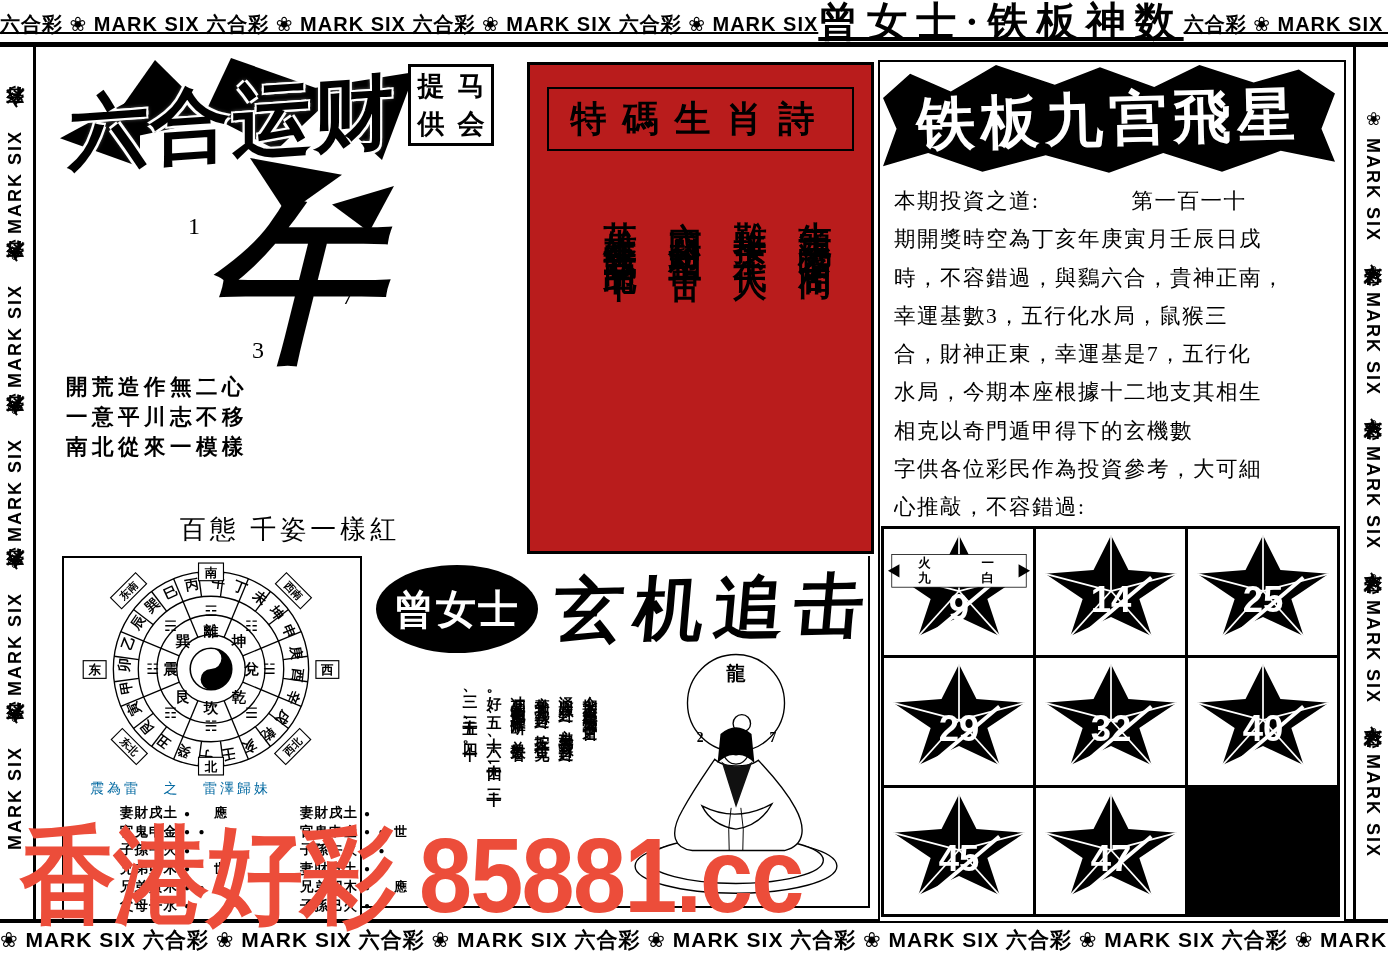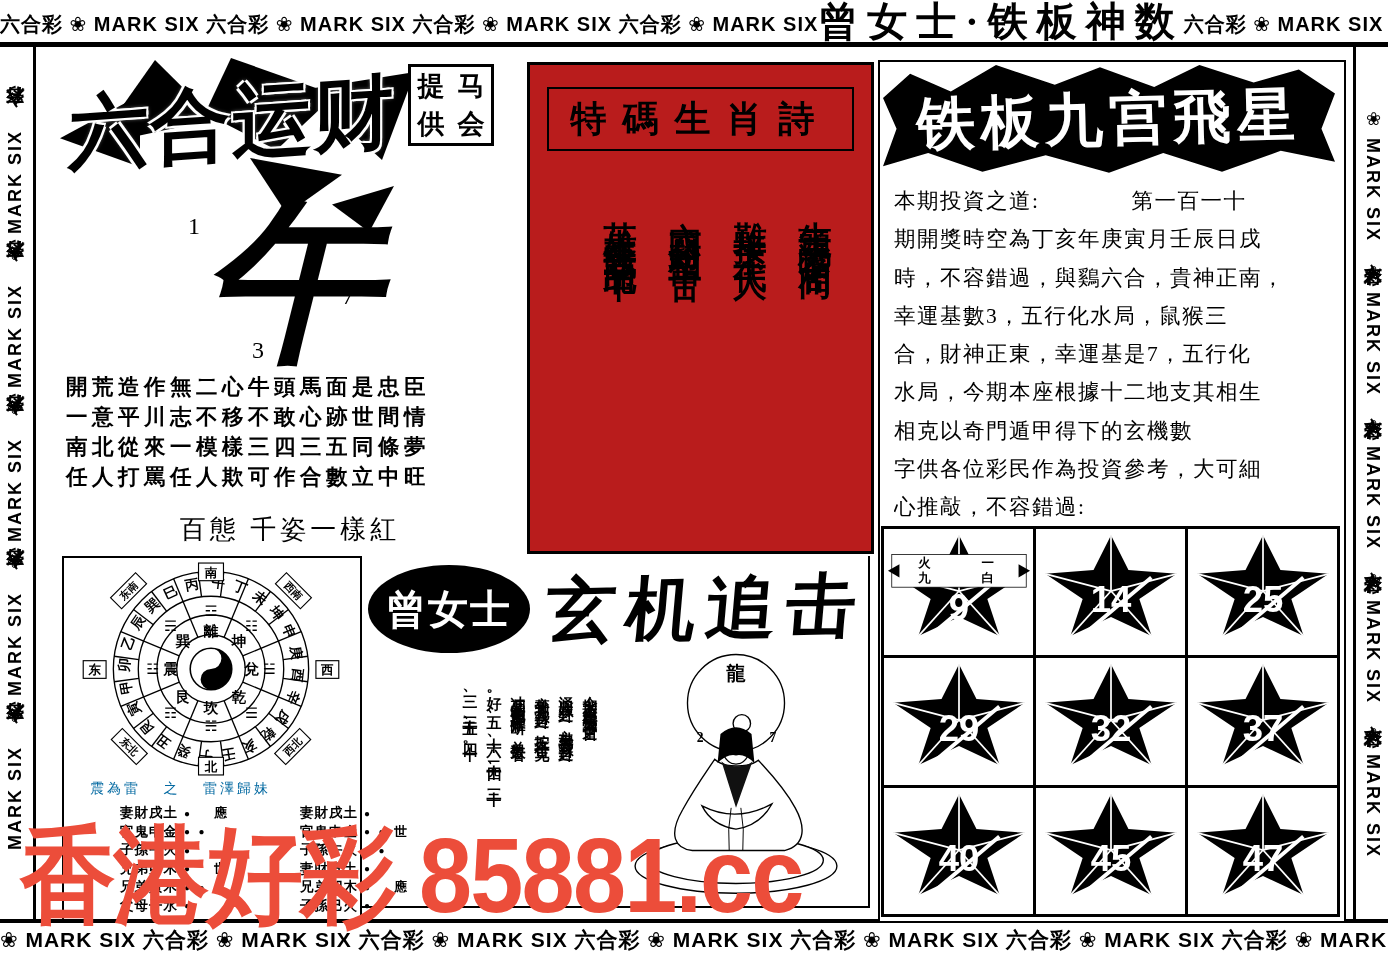--- a/index.html
+++ b/index.html
@@ -1,21 +1,21 @@
 <!DOCTYPE html>
 <html><head>
 <meta charset="utf-8">
 <style>
   html,body{margin:0;padding:0;background:#888;}
   #page{position:relative;width:1388px;height:960px;background:#fff;overflow:hidden;
         font-family:"Liberation Serif","DejaVu Serif",serif;color:#000;}
   
   .strip{position:absolute;font-family:"Liberation Sans","DejaVu Sans",sans-serif;font-weight:bold;white-space:nowrap;overflow:hidden;}
   #strip-top{left:0;top:0;width:1388px;height:42px;display:flex;align-items:flex-end;justify-content:space-between;
-             border-bottom:5px solid #000;font-size:20px;}
+             border-bottom:5px solid #000;font-size:20px;text-decoration:underline;}
   #strip-top .seg{letter-spacing:1px;line-height:36px;}
   #top-title{font-size:40px;letter-spacing:9px;line-height:40px;font-family:"Liberation Serif",serif;font-weight:bold;}
   #strip-bottom{left:0;bottom:0;width:1388px;height:37px;border-top:4px solid #000;font-size:21px;line-height:34px;text-align:center;letter-spacing:1px;}
   #strip-left{left:0;top:44px;width:33px;height:878px;writing-mode:vertical-rl;transform:rotate(180deg);
               font-size:18px;letter-spacing:2px;line-height:30px;text-align:center;}
   #strip-right{right:0;top:44px;width:35px;height:878px;writing-mode:vertical-rl;
                font-size:18px;letter-spacing:2px;line-height:30px;text-align:center;}
   #frame{position:absolute;left:33px;top:42px;width:1317px;height:881px;border-left:3px solid #000;border-right:3px solid #000;}
   
   #watermark{position:absolute;left:20px;top:822px;z-index:60;font-family:"Liberation Sans","DejaVu Sans",sans-serif;
@@ -45,21 +45,21 @@
   .hdots{width:30px;font-size:10px;letter-spacing:3px;}
   .hmark{width:16px;font-size:13px;font-weight:bold;}
   
   #poem-box{position:absolute;left:527px;top:62px;width:341px;height:486px;border:3px solid #000;background:#b91c1c;}
   #poem-box .title-box{margin:22px 17px 0;border:2.5px solid #000;height:60px;line-height:60px;text-align:center;
         font-size:36px;font-weight:bold;letter-spacing:16px;white-space:nowrap;overflow:hidden;}
   #poem-box .cols{position:absolute;left:10px;right:14px;top:102px;bottom:12px;writing-mode:vertical-rl;
         text-orientation:upright;padding-top:28px;}
   #poem-box .cols div{margin:0 20px;font-size:33px;font-weight:bold;letter-spacing:8px;}
   #mid-lower{position:absolute;left:360px;top:556px;width:508px;height:350px;border-right:2px solid #000;border-bottom:2px solid #000;}
-  #mystic{position:absolute;left:8px;top:6px;display:flex;align-items:center;gap:16px;}
+  #mystic{position:absolute;left:16px;top:6px;display:flex;align-items:center;gap:16px;}
   #mystic .badge{width:162px;height:88px;background:#000;border-radius:50%;color:#fff;display:flex;align-items:center;justify-content:center;
         font-size:40px;font-weight:bold;letter-spacing:2px;}
   #mystic .mtitle{font-size:70px;font-weight:900;letter-spacing:10px;transform:skewX(-6deg) rotate(-1deg);white-space:nowrap;}
   #vtext{position:absolute;left:95px;top:128px;height:224px;writing-mode:vertical-rl;text-orientation:upright;}
   #vtext div{margin:0 5px;font-size:15px;font-weight:bold;letter-spacing:3px;white-space:nowrap;}
   #deity{position:absolute;left:245px;top:86px;}
   
   #right-box{position:absolute;left:878px;top:60px;width:464px;height:859px;border:2.5px solid #000;background:#fff;}
   #banner{position:absolute;left:3px;top:3px;width:452px;height:110px;background:#000;display:flex;align-items:center;justify-content:center;
         clip-path:polygon(0% 30%,6% 8%,15% 24%,25% 0%,38% 18%,48% 2%,60% 20%,70% 0%,82% 16%,92% 4%,100% 26%,97% 58%,100% 88%,88% 78%,75% 97%,62% 80%,50% 98%,36% 82%,22% 97%,10% 80%,0% 92%,3% 58%);}
@@ -111,27 +111,20 @@
     <span class="num" style="left:38px;top:28px;">1</span>
     <span class="num" style="left:192px;top:98px;">7</span>
     <span class="num" style="left:102px;top:152px;">3</span>
   </div>
 
   <div id="poem">
     <div class="col">
       <div>開荒造作無二心</div>
       <div>一意平川志不移</div>
       <div>南北從來一模樣</div>
-      <div>任人打罵任人欺</div>
-    </div>
-    <div class="col">
-      <div>牛頭馬面是忠臣</div>
-      <div>不敢心跡世間情</div>
-      <div>三四三五同條夢</div>
-      <div>可作合數立中旺</div>
     </div>
   </div>
   <div id="poem-footer">百態 千姿一樣紅</div>
 
   <div id="sw-box">
     <svg width="264" height="214" viewBox="0 0 250 206" style="position:absolute;left:15px;top:4px;">
       <g stroke="#000" fill="none" stroke-width="1.3">
         <circle cx="125" cy="103" r="94"></circle>
         <circle cx="125" cy="103" r="70"></circle>
         <circle cx="125" cy="103" r="52"></circle>
@@ -448,32 +441,20 @@
         </div>
         <div class="scell">
           <svg width="146" height="122" viewBox="0 0 152 126">
             <polygon points="76,4 94.2,40.2 144.5,44.1 105.5,70.3 118.3,108.9 76,89 33.7,108.9 46.5,70.3 7.5,44.1 57.8,40.2" fill="#000"></polygon>
             <line x1="76" y1="62" x2="76" y2="4" stroke="#fff" stroke-width="1.8"></line>
             <line x1="76" y1="62" x2="144.5" y2="44.1" stroke="#fff" stroke-width="1.8"></line>
             <line x1="76" y1="62" x2="118.3" y2="108.9" stroke="#fff" stroke-width="1.8"></line>
             <line x1="76" y1="62" x2="33.7" y2="108.9" stroke="#fff" stroke-width="1.8"></line>
             <line x1="76" y1="62" x2="7.5" y2="44.1" stroke="#fff" stroke-width="1.8"></line>
             <line x1="42" y1="112" x2="118" y2="48" stroke="#fff" stroke-width="4"></line>
-            <text x="76" y="84" text-anchor="middle" class="starnum">37</text>
-          </svg>
-        </div>
-        <div class="scell">
-          <svg width="146" height="122" viewBox="0 0 152 126">
-            <polygon points="76,4 94.2,40.2 144.5,44.1 105.5,70.3 118.3,108.9 76,89 33.7,108.9 46.5,70.3 7.5,44.1 57.8,40.2" fill="#000"></polygon>
-            <line x1="76" y1="62" x2="76" y2="4" stroke="#fff" stroke-width="1.8"></line>
-            <line x1="76" y1="62" x2="144.5" y2="44.1" stroke="#fff" stroke-width="1.8"></line>
-            <line x1="76" y1="62" x2="118.3" y2="108.9" stroke="#fff" stroke-width="1.8"></line>
-            <line x1="76" y1="62" x2="33.7" y2="108.9" stroke="#fff" stroke-width="1.8"></line>
-            <line x1="76" y1="62" x2="7.5" y2="44.1" stroke="#fff" stroke-width="1.8"></line>
-            <line x1="42" y1="112" x2="118" y2="48" stroke="#fff" stroke-width="4"></line>
             <text x="76" y="84" text-anchor="middle" class="starnum">40</text>
           </svg>
         </div>
         <div class="scell">
           <svg width="146" height="122" viewBox="0 0 152 126">
             <polygon points="76,4 94.2,40.2 144.5,44.1 105.5,70.3 118.3,108.9 76,89 33.7,108.9 46.5,70.3 7.5,44.1 57.8,40.2" fill="#000"></polygon>
             <line x1="76" y1="62" x2="76" y2="4" stroke="#fff" stroke-width="1.8"></line>
             <line x1="76" y1="62" x2="144.5" y2="44.1" stroke="#fff" stroke-width="1.8"></line>
             <line x1="76" y1="62" x2="118.3" y2="108.9" stroke="#fff" stroke-width="1.8"></line>
             <line x1="76" y1="62" x2="33.7" y2="108.9" stroke="#fff" stroke-width="1.8"></line>

